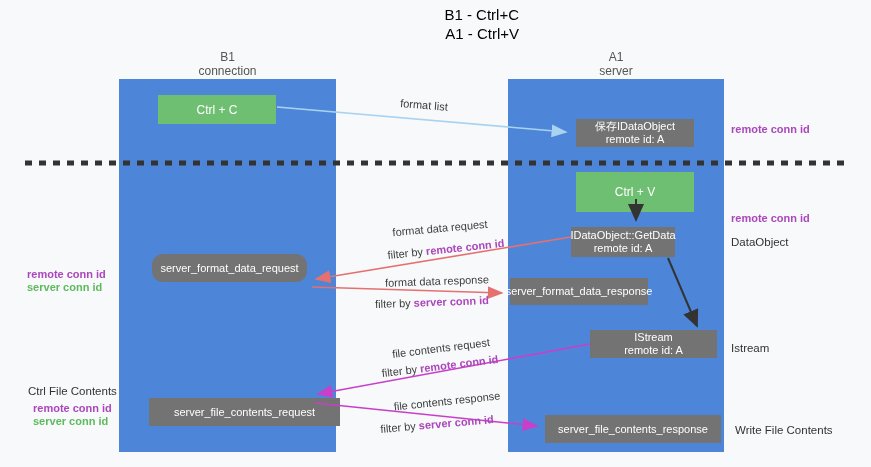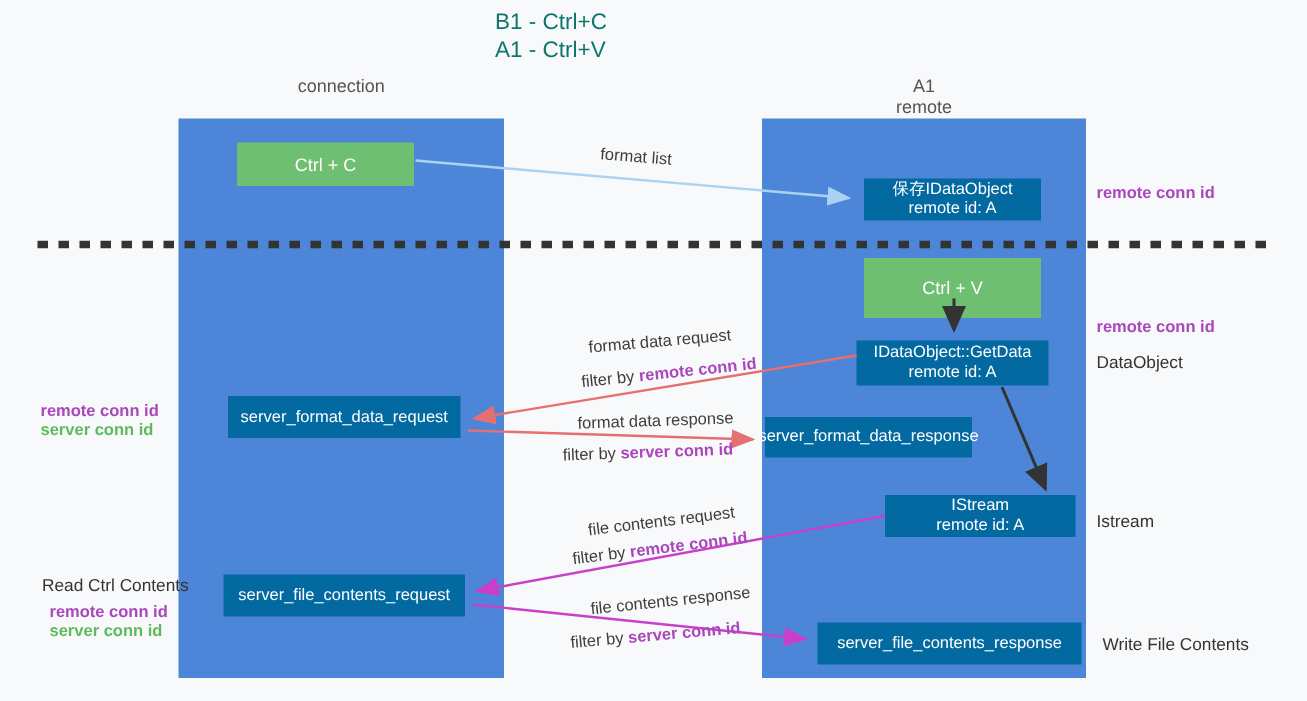--- a/index.html
+++ b/index.html
@@ -4,33 +4,33 @@
 <style>
   html,body{margin:0;padding:0;background:#f8f9fa;}
   #canvas{
     position:relative;width:871px;height:467px;overflow:hidden;
     background:#f8f9fa;
     font-family:"Liberation Sans", sans-serif;
     color:#3d3d3d;
   }
   .abs{position:absolute;}
   .title{
-    left:330px;top:5px;width:200px;text-align:left;
-    font-size:15px;line-height:19px;color:#0f766e;
+    left:319px;top:5px;width:200px;text-align:right;
+    font-size:15px;line-height:19px;color:#000000;
   }
   .col-header{
     text-align:center;font-size:12px;line-height:14px;color:#555;
   }
   .column{background:#4d86d8;}
   .node{
     display:flex;flex-direction:column;align-items:center;justify-content:center;
     color:#fff;text-align:center;white-space:nowrap;
   }
   .node.green{background:#6fbf72;font-size:12px;}
-  .node.orange{background:#0369a1;font-size:11px;line-height:13px;}
+  .node.orange{background:#737373;font-size:11px;line-height:13px;}
   .alabel{
     white-space:nowrap;font-size:11px;color:#3d3d3d;
     transform:translate(-50%,-50%) rotate(var(--r,0deg));
   }
   .purple{color:#ab47bc;font-weight:bold;}
   .side-label{white-space:nowrap;font-size:11.5px;color:#333;}
   .side-label.bold-purple{color:#ab47bc;font-weight:bold;font-size:11px;}
   .side-label.bold-green{color:#5dba5d;font-weight:bold;font-size:11px;}
   svg.overlay{position:absolute;left:0;top:0;pointer-events:none;z-index:5;}
   .z4{z-index:4;}
@@ -40,62 +40,63 @@
 <body>
 
 <div id="canvas">
 
   <div class="abs title">
     <div>B1 - Ctrl+C</div>
     <div>A1 - Ctrl+V</div>
   </div>
 
   <div class="abs col-header" style="left:119px;top:50px;width:217px;">
+    <div>B1</div>
     <div>connection</div>
   </div>
   <div class="abs col-header" style="left:508px;top:50px;width:216px;">
     <div>A1</div>
-    <div>remote</div>
+    <div>server</div>
   </div>
 
   <div class="abs column" style="left:119px;top:79px;width:217px;height:373px;"></div>
   <div class="abs column" style="left:508px;top:79px;width:216px;height:373px;"></div>
 
   <div class="abs node green z4" style="left:158px;top:95px;width:118px;height:29px;">
     <div>Ctrl + C</div>
   </div>
 
   <div class="abs node orange z4" style="left:576px;top:119px;width:118px;height:28px;">
     <div>保存IDataObject</div>
     <div>remote id: A</div>
   </div>
 
   <div class="abs node green z4" style="left:576px;top:172px;width:118px;height:40px;">
     <div>Ctrl + V</div>
   </div>
 
-  <div class="abs node orange z4" style="left:571px;top:227px;width:128px;height:30px;">
+  <div class="abs node orange z4" style="left:571px;top:227px;width:104px;height:30px;">
     <div>IDataObject::GetData</div>
     <div>remote id: A</div>
   </div>
 
-  <div class="abs node orange z4" style="left:152px;top:264px;width:155px;height:28px;">
+  <div class="abs node orange z4" style="left:152px;top:254px;width:155px;height:28px;border-radius:11px;">
     <div>server_format_data_request</div>
   </div>
 
   <div class="abs node orange z4" style="left:510px;top:278px;width:138px;height:27px;">
     <div>server_format_data_response</div>
   </div>
 
   <div class="abs node orange z4" style="left:590px;top:330px;width:127px;height:28px;">
     <div>IStream</div>
     <div>remote id: A</div>
   </div>
 
-  <div class="abs node orange z4" style="left:149px;top:383px;width:161px;height:28px;">
+  <div class="abs node orange z4" style="left:149px;top:398px;width:191px;height:28px;">
     <div>server_file_contents_request</div>
   </div>
 
   <div class="abs node orange z4" style="left:545px;top:415px;width:176px;height:28px;">
     <div>server_file_contents_response</div>
   </div>
 
   <svg class="overlay" width="871" height="467" viewBox="0 0 871 467">
     <defs>
       <marker id="ah-blue" markerWidth="10" markerHeight="8" refX="9" refY="4" orient="auto">
@@ -156,17 +157,17 @@
   </div>
 
   <div class="abs side-label bold-purple" style="left:731px;top:123px;">remote conn id</div>
   <div class="abs side-label bold-purple" style="left:731px;top:212px;">remote conn id</div>
   <div class="abs side-label" style="left:731px;top:236px;text-align:right;">DataObject</div>
   <div class="abs side-label" style="left:731px;top:342px;">Istream</div>
   <div class="abs side-label" style="left:735px;top:424px;">Write File Contents</div>
 
   <div class="abs side-label bold-purple" style="left:27px;top:268px;">remote conn id</div>
   <div class="abs side-label bold-green" style="left:27px;top:281px;">server conn id</div>
-  <div class="abs side-label" style="left:28px;top:385px;">Read Ctrl Contents</div>
+  <div class="abs side-label" style="left:28px;top:385px;">Ctrl File Contents</div>
   <div class="abs side-label bold-purple" style="left:33px;top:402px;">remote conn id</div>
   <div class="abs side-label bold-green" style="left:33px;top:415px;">server conn id</div>
 
 </div>
 
 </body></html>

